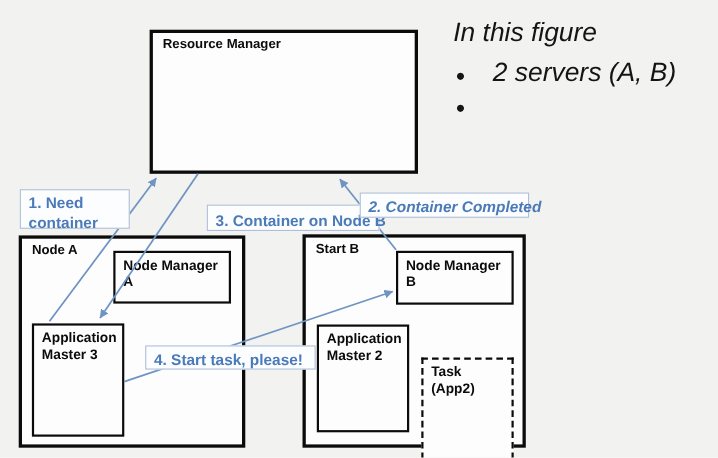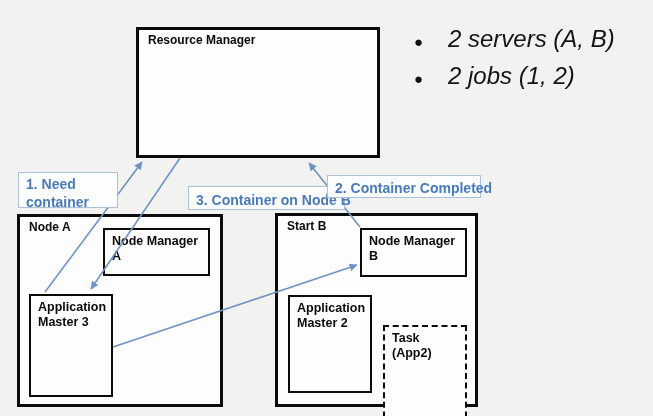--- a/index.html
+++ b/index.html
@@ -125,26 +125,27 @@
     <line x1="180" y1="158" x2="91" y2="289" stroke="#6f94c4" stroke-width="1.6" marker-end="url(#ah)"></line>
     <line x1="360" y1="227" x2="309" y2="163" stroke="#6f94c4" stroke-width="1.6" marker-end="url(#ah)"></line>
     <line x1="113" y1="347" x2="357" y2="265" stroke="#6f94c4" stroke-width="1.6" marker-end="url(#ah)"></line>
   </svg>
 
   <div class="step-label" style="left:18px;top:172px;width:100px;height:36px;">
     <span>1. Need</span><br>
     <span>container</span>
   </div>
   <div class="step-label" style="left:148px;top:186px;width:157px;height:24px;padding-top:4px;margin-left:40px;">3. Container on Node B</div>
-  <div class="step-label" style="left:327px;top:175px;width:154px;height:23px;padding-top:3px;">2. Container Completed</div>
+  <div class="step-label" style="left:327px;top:175px;width:154px;height:23px;padding-top:3px;font-style:italic;">2. Container Completed</div>
+  <div class="step-label" style="left:132px;top:314px;width:155px;height:22px;padding-top:3px;">4. Start task, please!</div>
 
   <div id="figure-note">
+    <div class="note-title">In this figure</div>
     <div class="bullet-row">
       <span class="bullet-dot">●</span>
       <span>2 servers (A, B)</span>
     </div>
     <div class="bullet-row">
       <span class="bullet-dot">●</span>
-      <span>2 jobs (1, 2)</span>
     </div>
   </div>
 
 </div>
 
 </body></html>

